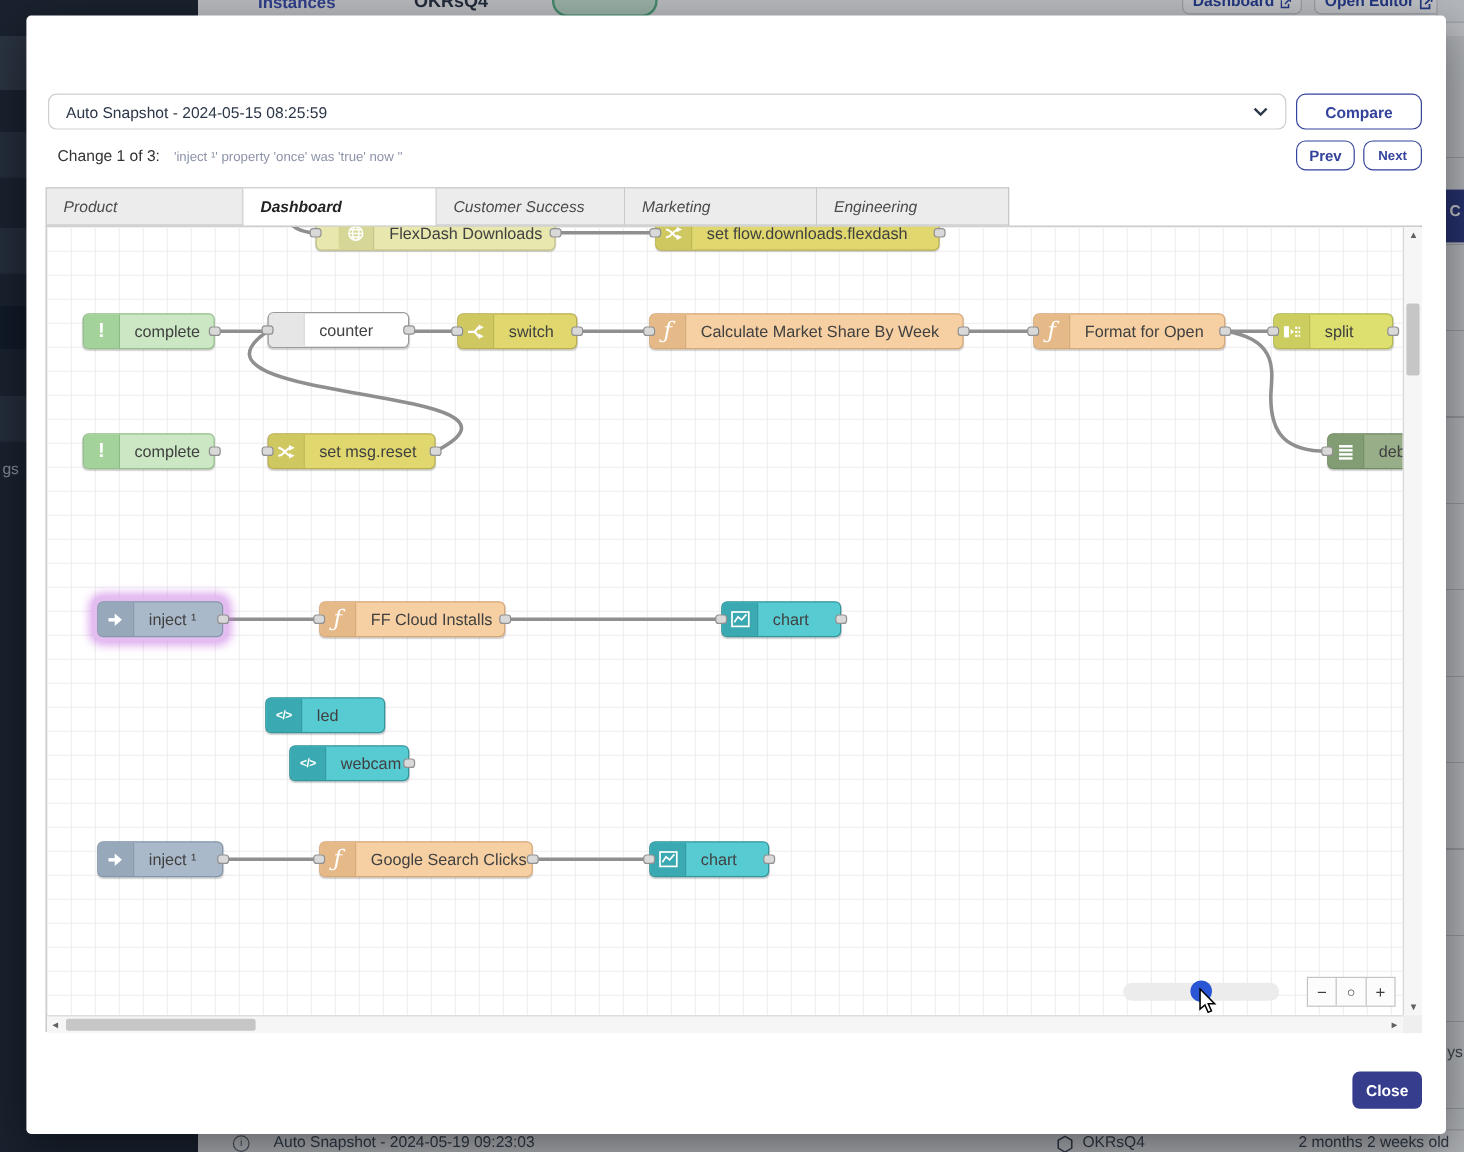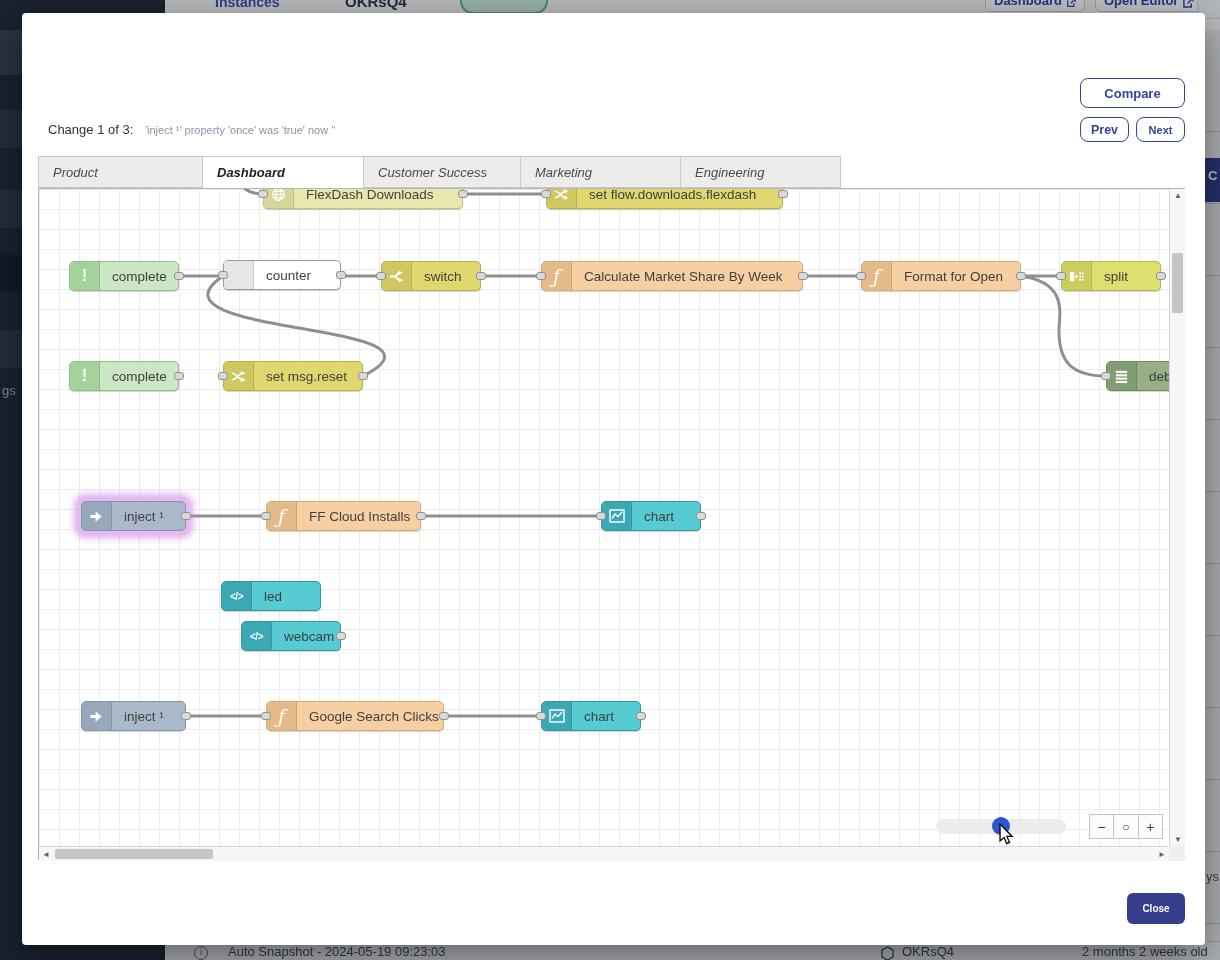--- a/index.html
+++ b/index.html
@@ -100,21 +100,21 @@
   .zoom-thumb { position:absolute; left:56px; top:-2px; width:18px; height:18px; border-radius:50%;
                 background:#2a55d4; }
   .zoom-btns { position:absolute; left:1050px; top:625px; width:74px; height:25px; display:flex; z-index:5;
                background:#fcfcfc; border:1px solid #c4c4c4; }
   .zoom-btn { flex:1; border-left:1px solid #c4c4c4; display:flex; align-items:center; justify-content:center;
               font-size:14px; color:#3c3c3c; cursor:pointer; }
   .zoom-btn:first-child { border-left:none; }
   .cursor { position:absolute; left:958px; top:634px; z-index:6; }
 
   .m-close { position:absolute; left:1105px; top:880px; width:58px; height:31px; background:#353d8c;
-             border:none; border-radius:6px; color:#fff; font-weight:bold; font-size:10px;
+             border:none; border-radius:6px; color:#fff; font-weight:bold; font-size:13px;
              display:flex; align-items:center; justify-content:center; cursor:pointer; }
 </style>
 </head>
 <body>
 
 <div class="page">
 
   <div class="bg-sidebar">
     <div class="bg-side-item" style="top:30px;height:45px;background:#333c4b;"></div>
     <div class="bg-side-item" style="top:110px;height:38px;background:#2a3444;"></div>
@@ -155,20 +155,26 @@
   <svg class="bg-hex" width="15" height="15" viewBox="0 0 16 16">
     <path d="M8 1l6 3.5v7L8 15l-6-3.5v-7z" fill="none" stroke="#3c4654" stroke-width="1.4"></path>
     </svg>
   <span class="bg-bot-proj">OKRsQ4</span>
   <span class="bg-bot-age">2 months 2 weeks old</span>
 
   <div class="overlay"></div>
 
   <div class="modal">
 
+    <div class="m-select">
+      <span class="sel-text">Auto Snapshot - 2024-05-15 08:25:59</span>
+      <svg width="13" height="9" viewBox="0 0 13 9">
+        <path d="M1.5 1.5l5 5 5-5" fill="none" stroke="#2c3747" stroke-width="2"></path>
+        </svg>
+    </div>
     <button class="btn-outline m-compare">Compare</button>
 
     <div class="m-change">
       <span>Change 1 of 3:</span>
       <span class="desc">'inject ¹' property 'once' was 'true' now ''</span>
     </div>
     <button class="btn-outline m-prev">Prev</button>
     <button class="btn-outline m-next">Next</button>
 
     <div class="m-tabs">
@@ -201,21 +207,21 @@
           <div class="zoom-thumb"></div>
         </div>
         <svg class="cursor" width="20" height="22" viewBox="0 0 14 19">
           <polygon points="1,1 1,15.5 4.5,12.5 6.8,17.8 9.2,16.8 6.9,11.6 11.5,11.6" fill="#fff" stroke="#000" stroke-width="1.1"></polygon>
           </svg>
         <div class="zoom-btns">
           <div class="zoom-btn">−</div>
           <div class="zoom-btn" style="font-size:12px;">○</div>
           <div class="zoom-btn">+</div>
         </div>
-      <div class="node" style="left: 224px; top: -10px; width: 200px; background: rgb(231, 231, 174); border-color: rgb(192, 192, 131);">
+      <div class="node" style="left: 224px; top: -10px; width: 200px; background: rgb(231, 231, 174); border-color: rgb(192, 192, 131); justify-content: flex-end;">
             <div class="nicon" style="background: rgb(214, 214, 151);">
               <svg width="15" height="15" viewBox="0 0 16 16" fill="none" stroke="#fff" stroke-width="1.3">
                 <circle cx="8" cy="8" r="6.2"></circle>
                 <ellipse cx="8" cy="8" rx="2.8" ry="6.2"></ellipse>
                 <path d="M1.8 8h12.4M2.6 4.8h10.8M2.6 11.2h10.8"></path>
               </svg>
             </div>
             <span class="nlabel">FlexDash Downloads</span>
             <div class="port pin"></div>
             <div class="port pout"></div>

